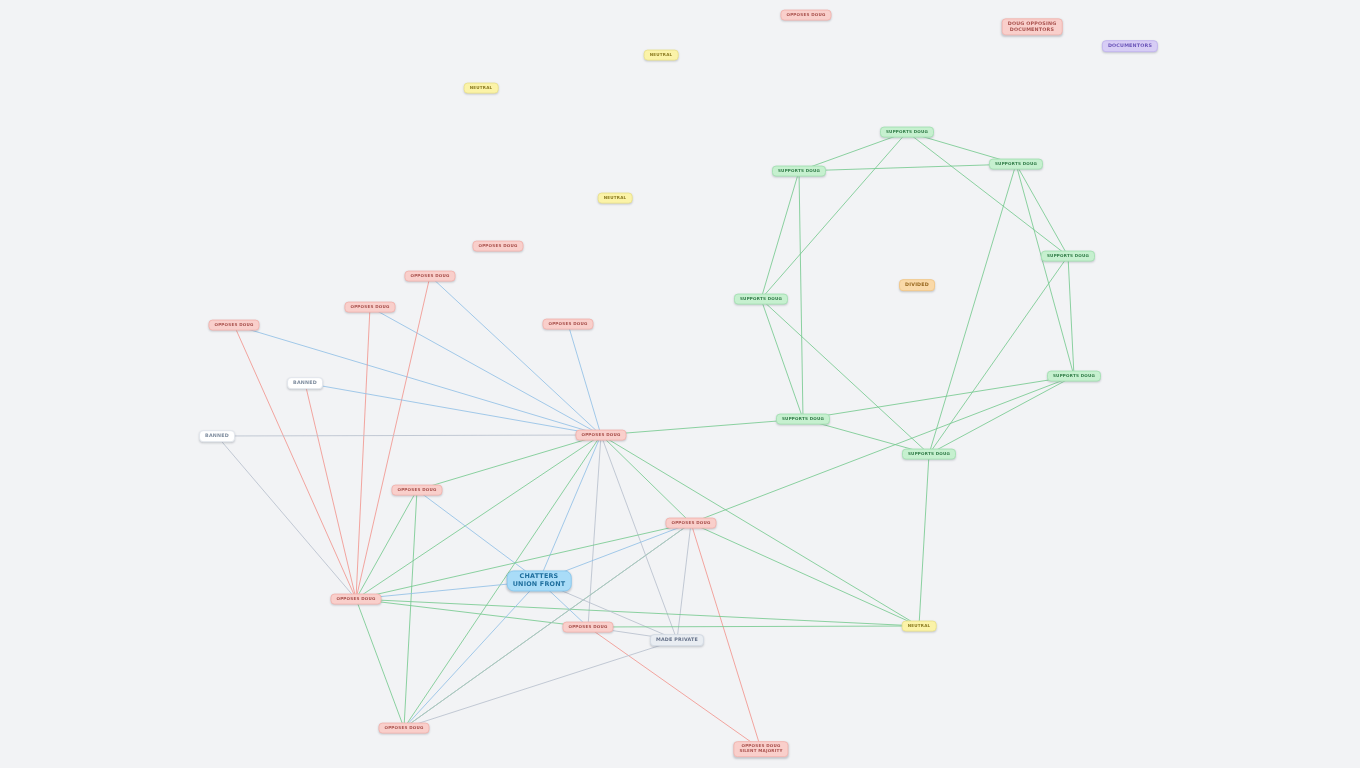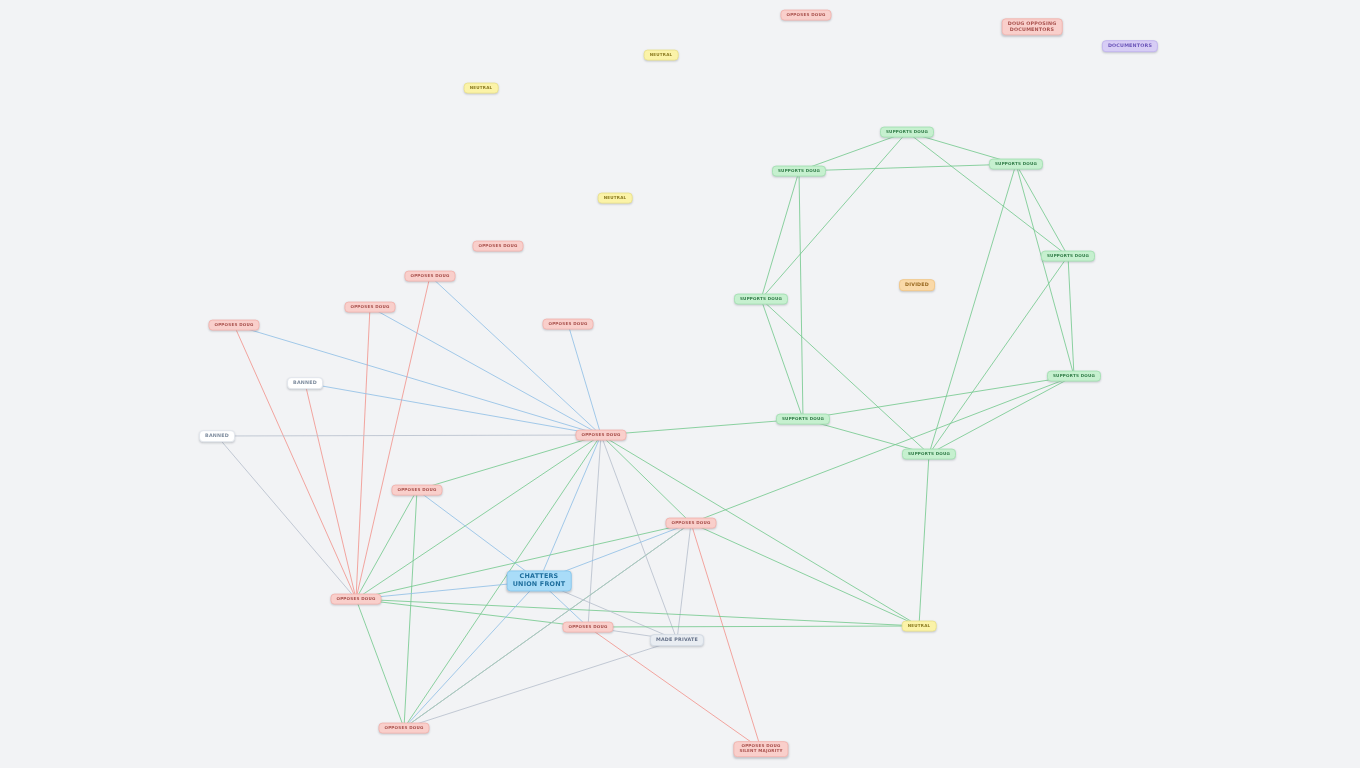--- a/index.html
+++ b/index.html
@@ -82,20 +82,21 @@
   }
   .node.documentors {
     background: #d7cdf5;
     border-color: #c3b6ee;
     color: #6a54b8;
   }
   .node.hub {
     background: #a9dcf8;
     border-color: #8ccbf0;
     color: #1f6f9e;
+    border-radius: 7px;
   }
   
   .sz-xs { font-size: 4.1px; }
   .sz-sm { font-size: 4.8px; }
   .sz-lg { font-size: 6.4px; }
 </style>
 </head>
 <body>
 
 <div id="graph-canvas">

